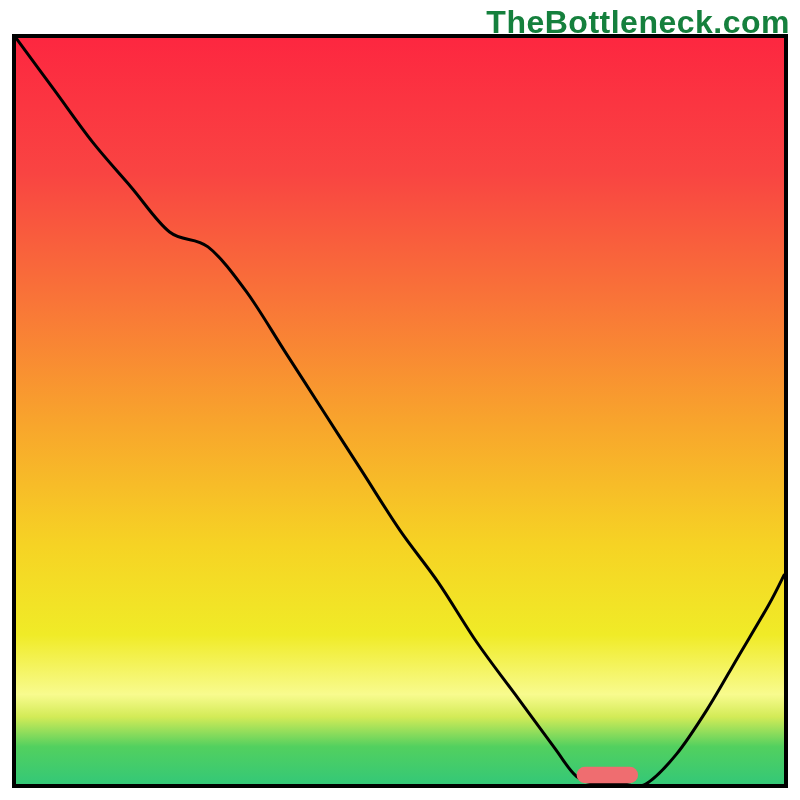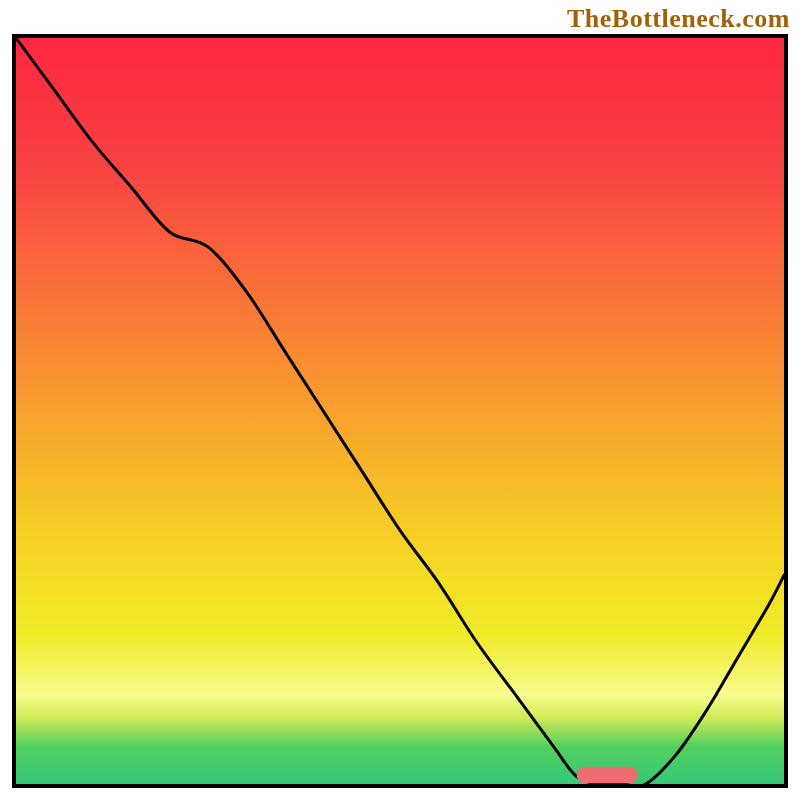--- a/index.html
+++ b/index.html
@@ -12,24 +12,24 @@
   }
   .stage {
     position: relative;
     width: 800px;
     height: 800px;
   }
   .watermark {
     position: absolute;
     top: 4px;
     right: 10px;
-    font-family: Liberation Serif, serif;
-    font-size: 26px;
+    font-family: Liberation Sans, sans-serif;
+    font-size: 32px;
     font-weight: 600;
-    color: #a16207;
+    color: #15803d;
     letter-spacing: 0.5px;
   }
   .plot-frame {
     position: absolute;
     left: 12px;
     top: 34px;
     width: 776px;
     height: 754px;
     border: 4px solid #000;
     background: #fff;

